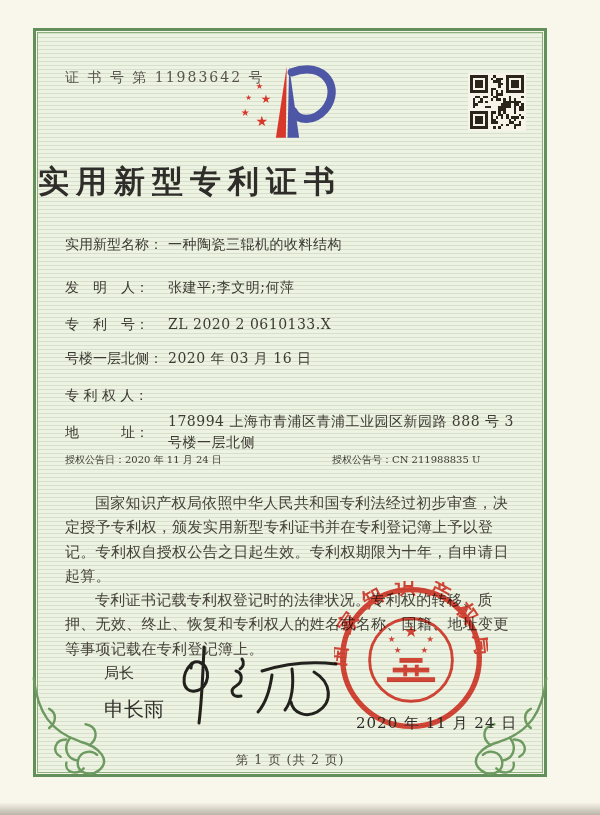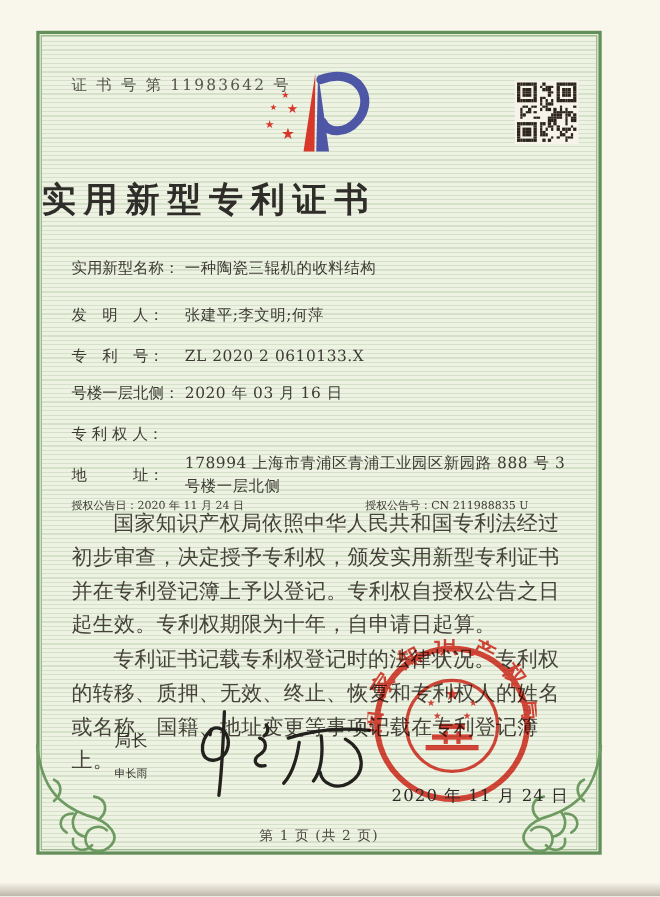--- a/index.html
+++ b/index.html
@@ -55,26 +55,26 @@
   .frow{
     position:absolute;left:27px;right:24px;
     font-size:14px;color:#3c3a33;line-height:1.5;
     display:flex;align-items:center;
   }
   .flabel{flex:none;min-width:103px;white-space:pre;}
   .fvalue{flex:1;letter-spacing:.5px;}
   .grant-row{position:absolute;left:27px;right:24px;font-size:10px;color:#3c3a33;}
   .grant-col2{position:absolute;left:267px;top:0;}
   .paras{
-    position:absolute;left:27px;right:25px;top:428px;
-    font-size:19px;line-height:1.62;color:#45423a;
+    position:absolute;left:27px;right:25px;top:458px;
+    font-size:15px;line-height:1.62;color:#45423a;
   }
   .paras p{margin:0;text-indent:2em;letter-spacing:.3px;}
   .sig-title{position:absolute;left:66px;top:631px;font-size:15px;color:#33312c;}
-  .sig-name{position:absolute;left:66px;top:663px;font-size:10px;color:#33312c;}
+  .sig-name{position:absolute;left:66px;top:663px;font-size:20px;color:#33312c;}
   .sig-script{position:absolute;left:128px;top:606px;width:180px;height:92px;}
   .seal{position:absolute;left:296px;top:548px;width:154px;height:154px;mix-blend-mode:multiply;}
   .seal-date{
     position:absolute;left:318px;top:681px;z-index:1;
     font-size:15px;color:#2c2a26;letter-spacing:1px;white-space:nowrap;
   }
   .page-info{
     position:absolute;left:0;right:0;top:719px;text-align:center;
     font-size:12.5px;color:#4b493f;letter-spacing:1px;
   }

